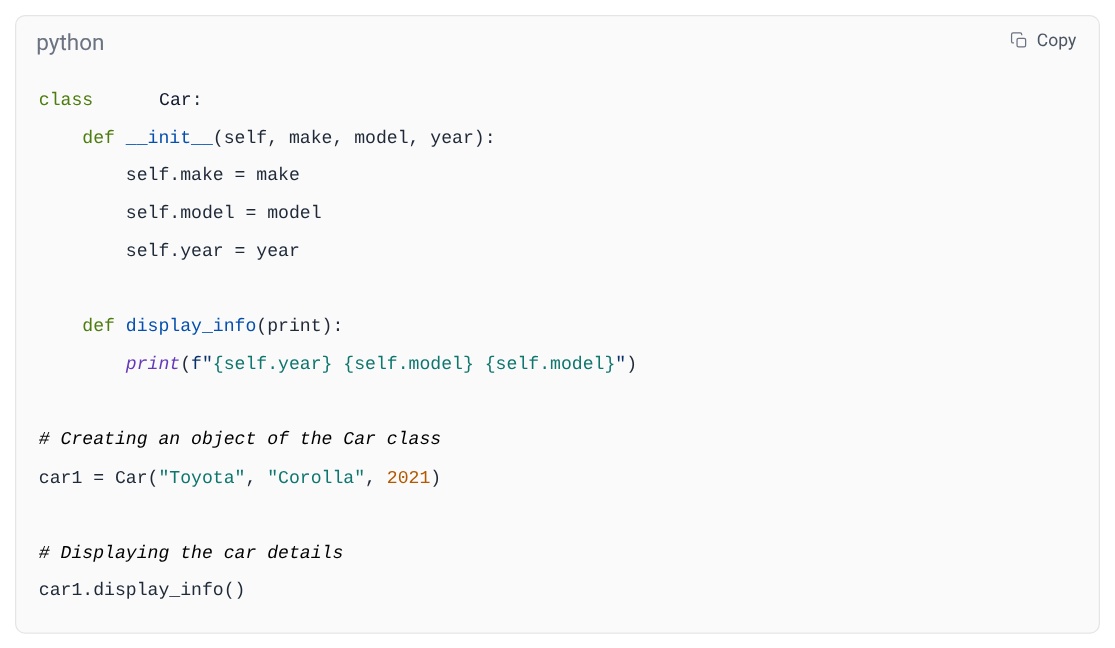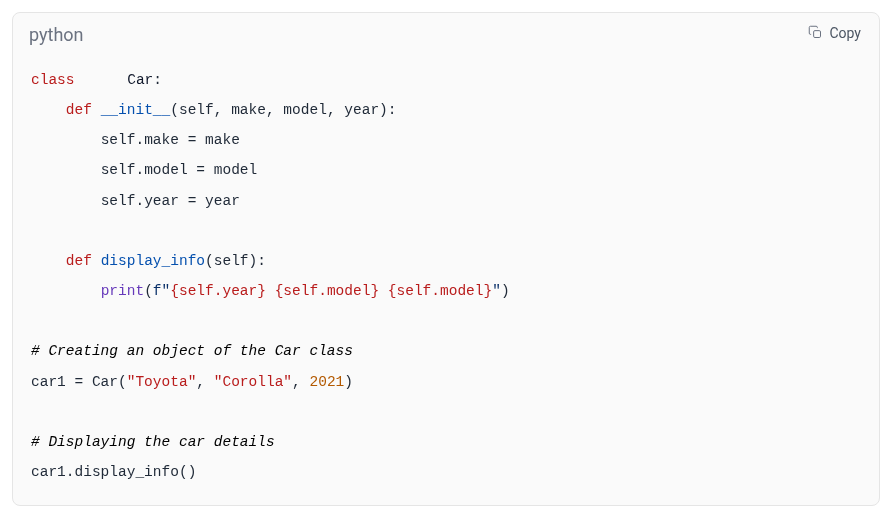--- a/index.html
+++ b/index.html
@@ -48,26 +48,26 @@
   pre.code-body {
     margin: 0;
     padding: 14px 18px 18px 18px;
     font-family: "SFMono-Regular", Consolas, "Liberation Mono", Menlo, monospace;
     font-size: 14.5px;
     line-height: 2.08;
     color: #1f2937;
     white-space: pre;
     overflow-x: auto;
   }
-  .tok-keyword { color: #b91c1c; }
+  .tok-keyword { color: #4d7c0f; }
   .tok-def { color: #0550ae; }
   .tok-class { color: #0f172a; margin-left: 44px; }
-  .tok-builtin { color: #6639ba; }
+  .tok-builtin { color: #6639ba; font-style: italic; }
   .tok-fstr { color: #0a3069; }
-  .tok-string { color: #b91c1c; font-family: Liberation Mono, monospace; }
+  .tok-string { color: #0f766e; font-family: Liberation Mono, monospace; }
   .tok-number { color: #b35900; text-align: center; }
   .tok-comment { color: #000000; font-style: italic; }
   .tok-plain { color: #1f2937; }
 </style>
 </head>
 <body>
 
 <div class="code-block">
   <div class="code-header">
     <span class="lang-label">python</span>
@@ -80,21 +80,21 @@
       </span>
       <span>Copy</span>
     </button>
   </div>
 <pre class="code-body"><span class="tok-keyword">class</span> <span class="tok-class">Car</span><span class="tok-plain">:</span>
     <span class="tok-keyword">def</span> <span class="tok-def">__init__</span><span class="tok-plain">(self, make, model, year):</span>
         <span class="tok-plain">self.make = make</span>
         <span class="tok-plain">self.model = model</span>
         <span class="tok-plain">self.year = year</span>
 
-    <span class="tok-keyword">def</span> <span class="tok-def">display_info</span><span class="tok-plain">(self):</span>
+    <span class="tok-keyword">def</span> <span class="tok-def">display_info</span><span class="tok-plain">(print):</span>
         <span class="tok-builtin">print</span><span class="tok-plain">(</span><span class="tok-fstr">f"</span><span class="tok-string">{self.year}</span><span class="tok-fstr"> </span><span class="tok-string">{self.model}</span><span class="tok-fstr"> </span><span class="tok-string">{self.model}</span><span class="tok-fstr">"</span><span class="tok-plain">)</span>
 
 <span class="tok-comment"># Creating an object of the Car class</span>
 <span class="tok-plain">car1 = Car(</span><span class="tok-string">"Toyota"</span><span class="tok-plain">, </span><span class="tok-string">"Corolla"</span><span class="tok-plain">, </span><span class="tok-number">2021</span><span class="tok-plain">)</span>
 
 <span class="tok-comment"># Displaying the car details</span>
 <span class="tok-plain">car1.display_info()</span></pre>
 </div>
 
 </body></html>

